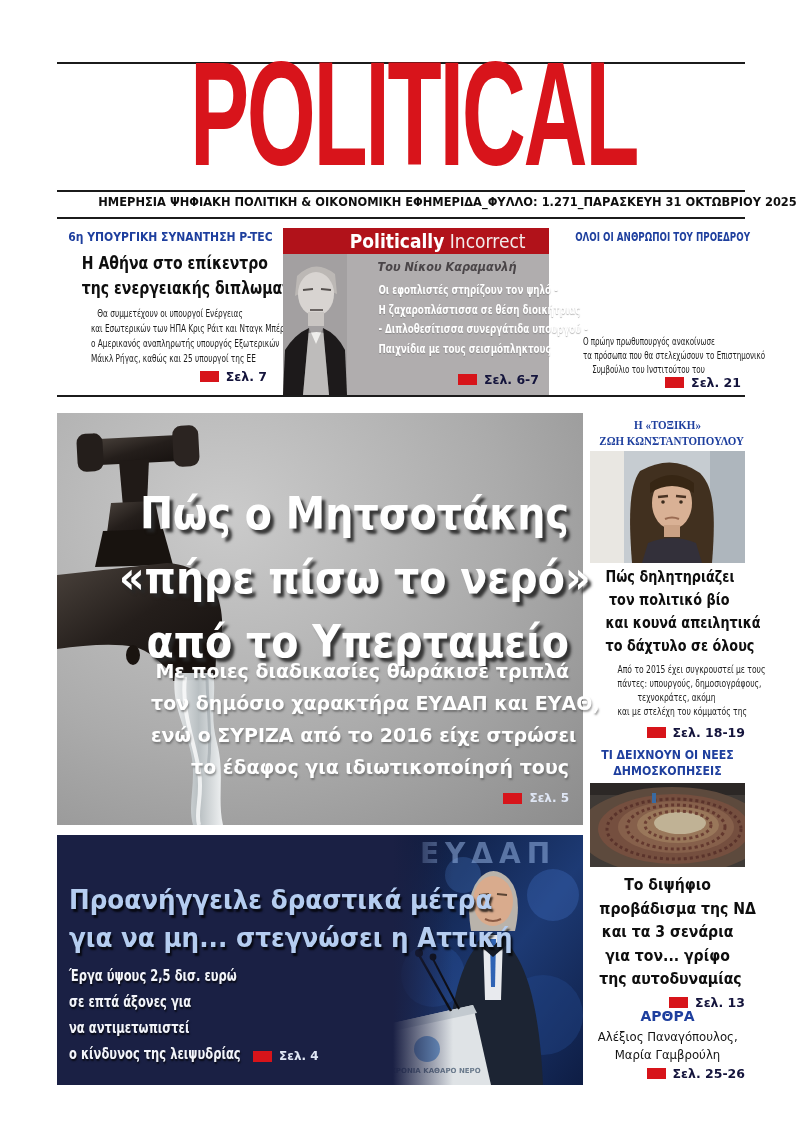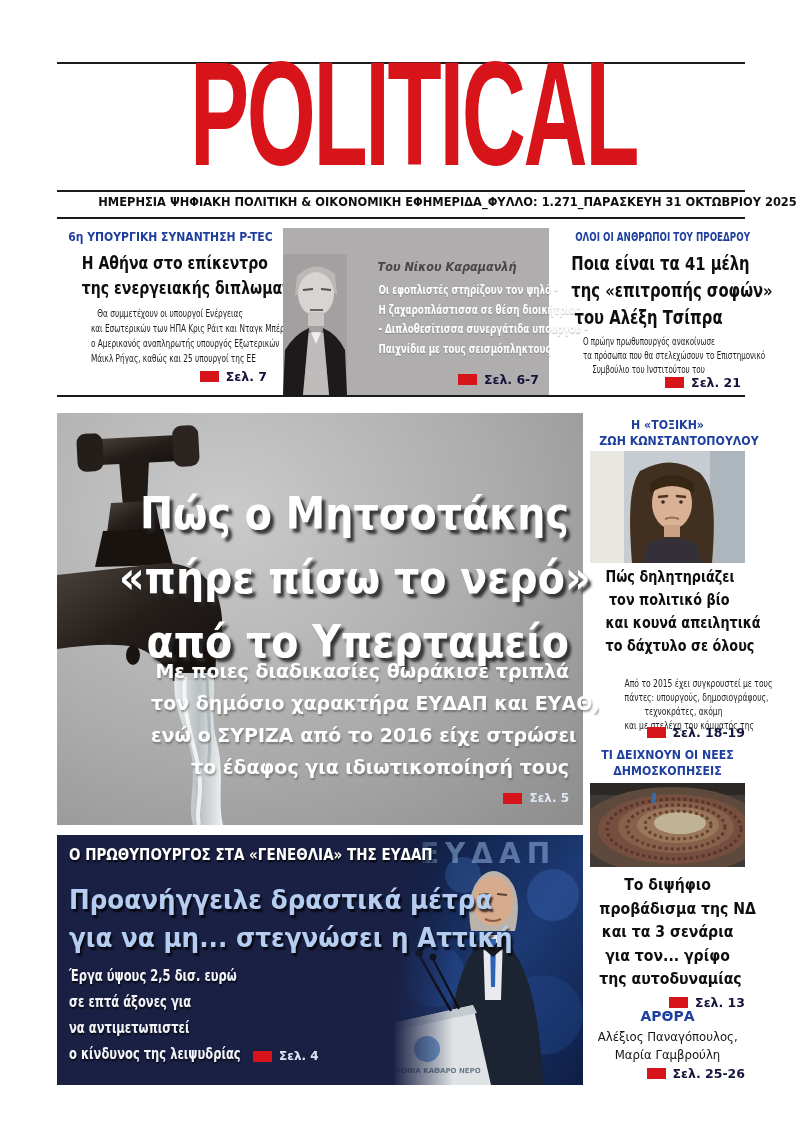--- a/index.html
+++ b/index.html
@@ -92,20 +92,23 @@
       <span class="cx">ο Αμερικανός αναπληρωτής υπουργός Εξωτερικών</span>
       <span class="cx">Μάικλ Ρήγας, καθώς και 25 υπουργοί της ΕΕ</span>
     </div>
     <div class="pref" style="right:16px;bottom:10px;">
       <span class="mk"></span>
       <span>Σελ. 7</span>
     </div>
   </section>
 
   <section class="pi-box">
+    <div class="pi-bar">
+      <span class="pi-brand"><b>Politically</b>&nbsp;<i>Incorrect</i></span>
+    </div>
 
     <svg class="photo abs" style="left:0;top:26px;" width="64" height="141" viewBox="0 0 64 141">
       <rect x="0" y="0" width="64" height="141" fill="#a3a0a1"></rect>
       <path d="M14 22 Q32 4 52 20 L54 40 Q32 30 12 42 Z" fill="#bcb8b5"></path>
       <ellipse cx="33" cy="40" rx="18" ry="22" fill="#d8d4d1"></ellipse>
       <path d="M20 36 L30 35 M38 35 L48 36" stroke="#55504e" stroke-width="2" fill="none"></path>
       <path d="M27 56 L40 56" stroke="#6a6462" stroke-width="2" fill="none"></path>
       <rect x="25" y="58" width="16" height="14" fill="#c9c5c2"></rect>
       <path d="M10 141 L14 84 Q33 72 54 84 L58 141 Z" fill="#efeeec"></path>
       <path d="M0 141 L2 96 Q12 80 26 74 L20 141 Z" fill="#1d1a1b"></path>
@@ -123,25 +126,20 @@
     </div>
     <div class="pref" style="right:10px;bottom:8px;">
       <span class="mk"></span>
       <span>Σελ. 6-7</span>
     </div>
   </section>
 
   <section class="abs" style="left:552px;top:228px;width:193px;height:166px;">
     <div class="kick tc abs" style="left:0;top:2px;width:193px;font-size:11.5px;">
       <span class="cx" style="--sx:0.76;">ΟΛΟΙ ΟΙ ΑΝΘΡΩΠΟΙ ΤΟΥ ΠΡΟΕΔΡΟΥ</span>
-    </div>
-    <div class="hl tc abs" style="left:0;top:22px;width:193px;font-size:18.5px;line-height:27px;--sx:0.8;">
-      <span class="cx">Ποια είναι τα 41 μέλη</span>
-      <span class="cx">της «επιτροπής σοφών»</span>
-      <span class="cx">του Αλέξη Τσίπρα</span>
     </div>
     <div class="dek tc abs" style="left:0;top:106px;width:193px;font-size:10.5px;line-height:14px;--sx:0.68;">
       <span class="cx">Ο πρώην πρωθυπουργός ανακοίνωσε</span>
       <span class="cx">τα πρόσωπα που θα στελεχώσουν το Επιστημονικό</span>
       <span class="cx">Συμβούλιο του Ινστιτούτου του</span>
     </div>
     <div class="pref" style="right:4px;bottom:4px;">
       <span class="mk"></span>
       <span>Σελ. 21</span>
     </div>
@@ -190,21 +188,21 @@
       <span class="cx cx-r">ενώ ο ΣΥΡΙΖΑ από το 2016 είχε στρώσει</span>
       <span class="cx cx-r">το έδαφος για ιδιωτικοποίησή τους</span>
     </div>
     <div class="pref light" style="right:14px;top:378px;font-size:12px;justify-content:flex-end;">
       <span class="mk"></span>
       <span>Σελ. 5</span>
     </div>
   </section>
 
   <section class="sb" style="top:413px;height:332px;">
-    <div class="kick tc abs" style="left:0;top:4px;width:155px;">
+    <div class="kick tc abs" style="left:0;top:4px;width:155px;font-family:Liberation Serif, serif;">
       <span class="cx">Η «ΤΟΞΙΚΗ»</span>
       <span class="cx">ΖΩΗ ΚΩΝΣΤΑΝΤΟΠΟΥΛΟΥ</span>
     </div>
     <svg class="photo abs" style="left:0;top:38px;" width="155" height="112" viewBox="0 0 155 112">
       <rect x="0" y="0" width="155" height="112" fill="#c6ccd1"></rect>
       <rect x="0" y="0" width="34" height="112" fill="#e9e7e2"></rect>
       <rect x="120" y="0" width="35" height="112" fill="#aeb6bd"></rect>
       <path d="M50 20 Q82 2 110 22 C 124 36 126 62 122 112 L 42 112 C 38 60 40 34 50 20 Z" fill="#41301f"></path>
       <ellipse cx="82" cy="52" rx="20" ry="26" fill="#d9b195"></ellipse>
       <path d="M60 32 Q82 16 104 32 L104 42 Q82 28 60 42 Z" fill="#372614"></path>
@@ -214,21 +212,21 @@
       <path d="M75 68 Q82 65 89 68" stroke="#9a6b52" stroke-width="2" fill="none"></path>
       <rect x="74" y="74" width="16" height="12" fill="#caa184"></rect>
       <path d="M52 112 L58 92 Q82 82 106 92 L112 112 Z" fill="#33303a"></path>
     </svg>
     <div class="hl tc abs" style="left:0;top:152px;width:155px;text-align:right;">
       <span class="cx">Πώς δηλητηριάζει</span>
       <span class="cx">τον πολιτικό βίο</span>
       <span class="cx">και κουνά απειλητικά</span>
       <span class="cx">το δάχτυλο σε όλους</span>
     </div>
-    <div class="dek tc abs" style="left:16px;top:250px;width:155px;margin-top:14px;">
+    <div class="dek tc abs" style="left:9px;top:250px;width:155px;">
       <span class="cx">Από το 2015 έχει συγκρουστεί με τους</span>
       <span class="cx">πάντες: υπουργούς, δημοσιογράφους,</span>
       <span class="cx">τεχνοκράτες, ακόμη</span>
       <span class="cx">και με στελέχη του κόμματός της</span>
     </div>
     <div class="pref" style="right:0;top:312px;">
       <span class="mk"></span>
       <span>Σελ. 18-19</span>
     </div>
   </section>
@@ -309,23 +307,20 @@
       <path d="M0 250 L0 188 L80 170 L98 250 Z" fill="#dfe3e6"></path>
       <path d="M0 188 L80 170 L84 178 L0 196 Z" fill="#c3cad0"></path>
       <line x1="58" y1="176" x2="26" y2="120" stroke="#0c0c10" stroke-width="2.5"></line>
       <line x1="66" y1="174" x2="40" y2="124" stroke="#0c0c10" stroke-width="2"></line>
       <circle cx="26" cy="118" r="4" fill="#0c0c10"></circle>
       <circle cx="40" cy="122" r="3.4" fill="#0c0c10"></circle>
       <circle cx="34" cy="214" r="13" fill="#3a78c0" opacity="0.65"></circle>
       <text x="34" y="238" font-size="7" font-weight="bold" fill="#6a7a8c" text-anchor="middle">100 ΧΡΟΝΙΑ ΚΑΘΑΡΟ ΝΕΡΟ</text>
       <rect x="0" y="0" width="60" height="250" fill="url(#fadeL)"></rect>
     </svg>
-    <div class="ey-kick">
-      <span class="cx cx-l">Ο ΠΡΩΘΥΠΟΥΡΓΟΣ ΣΤΑ «ΓΕΝΕΘΛΙΑ» ΤΗΣ ΕΥΔΑΠ</span>
-    </div>
     <div class="ey-hl">
       <span class="cx cx-l">Προανήγγειλε δραστικά μέτρα</span>
       <span class="cx cx-l">για να μη... στεγνώσει η Αττική</span>
     </div>
     <div class="ey-dek">
       <span class="cx cx-l">Έργα ύψους 2,5 δισ. ευρώ</span>
       <span class="cx cx-l">σε επτά άξονες για</span>
       <span class="cx cx-l">να αντιμετωπιστεί</span>
       <span class="cx cx-l">ο κίνδυνος της λειψυδρίας</span>
     </div>

